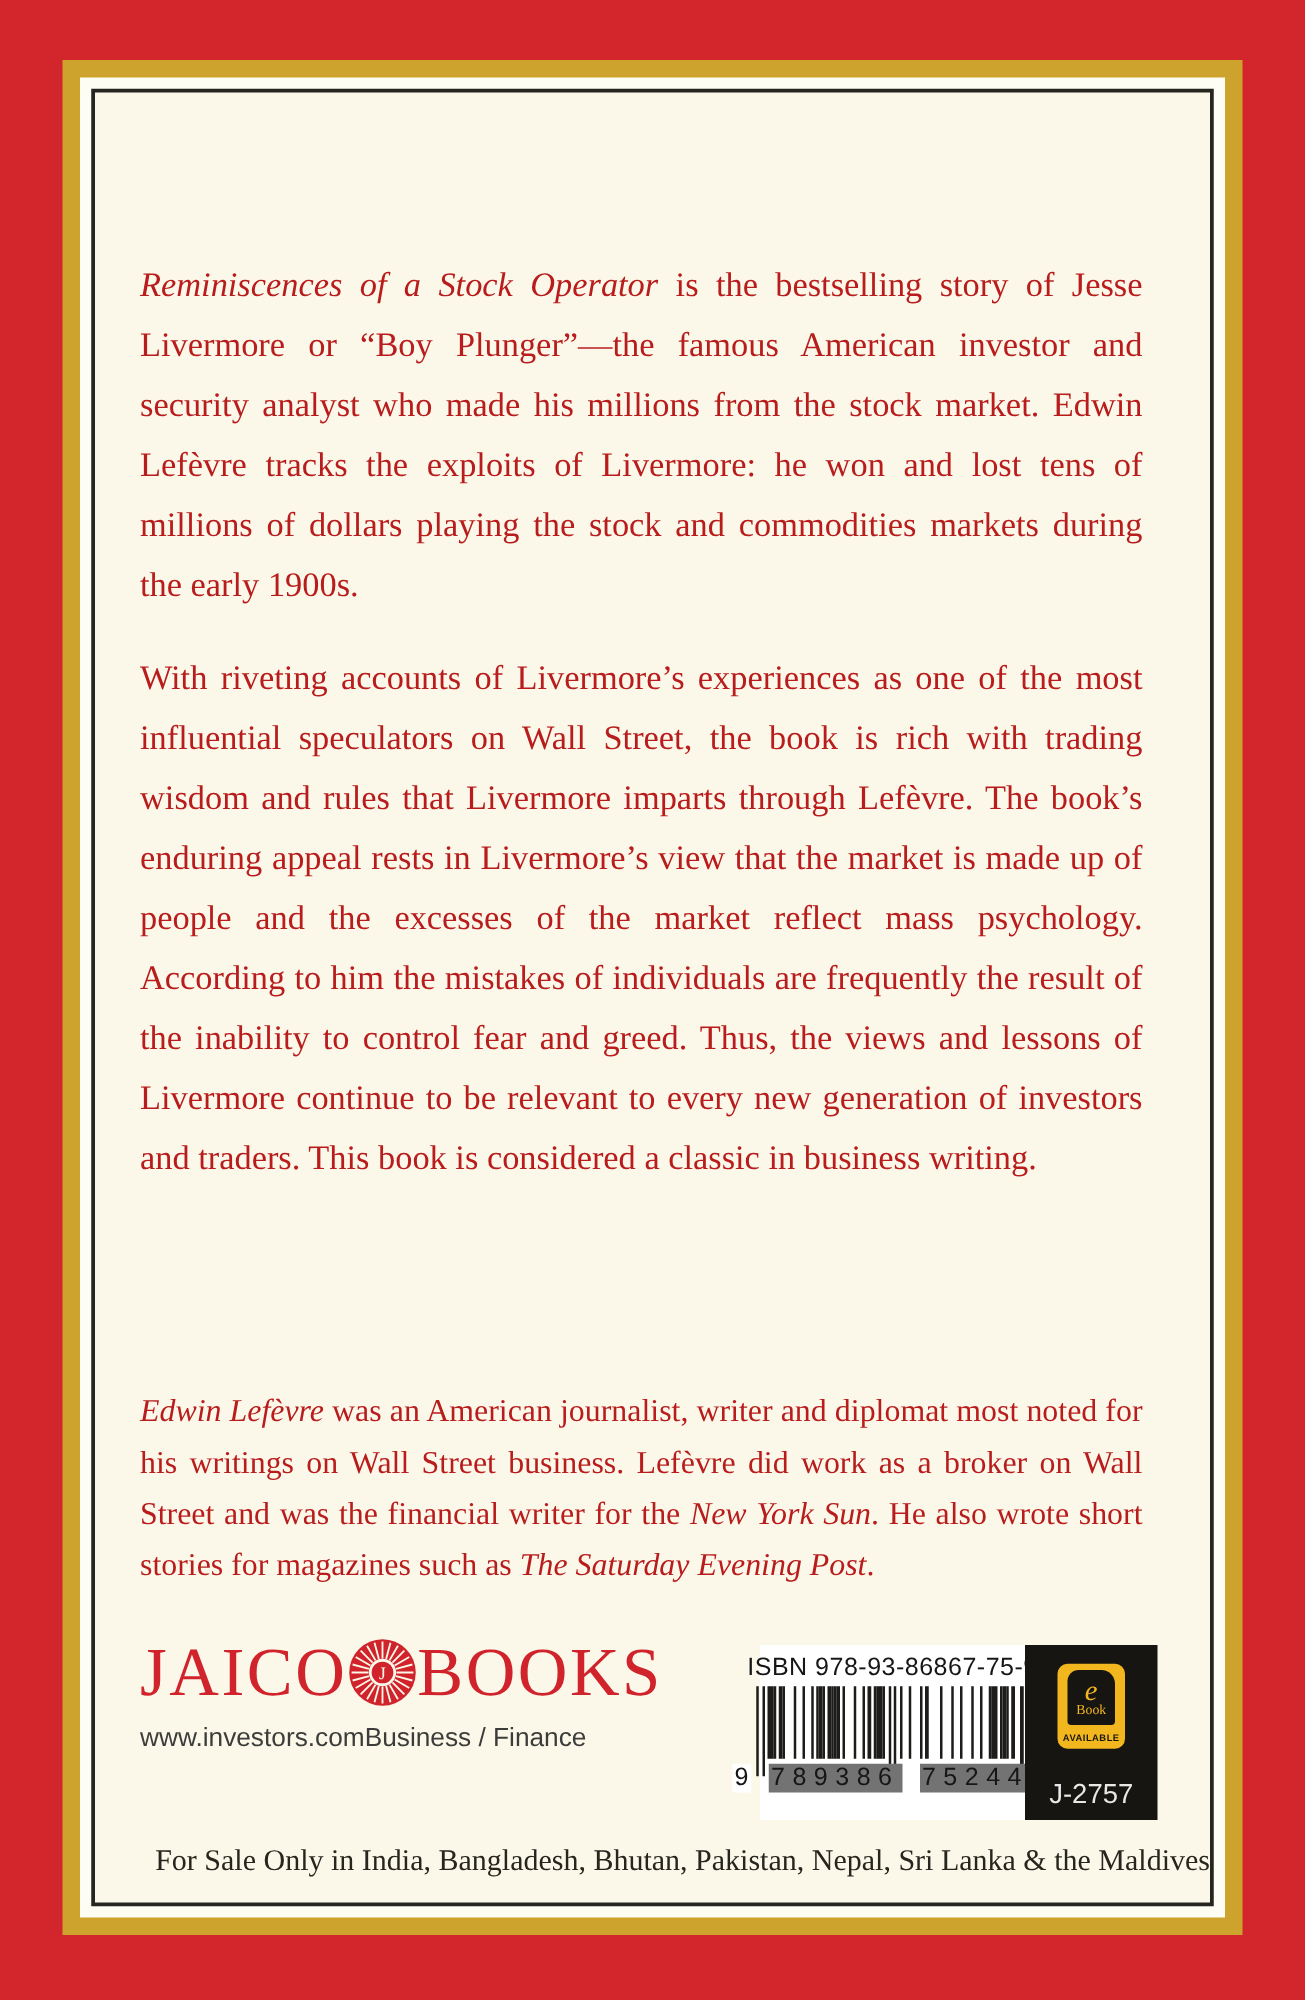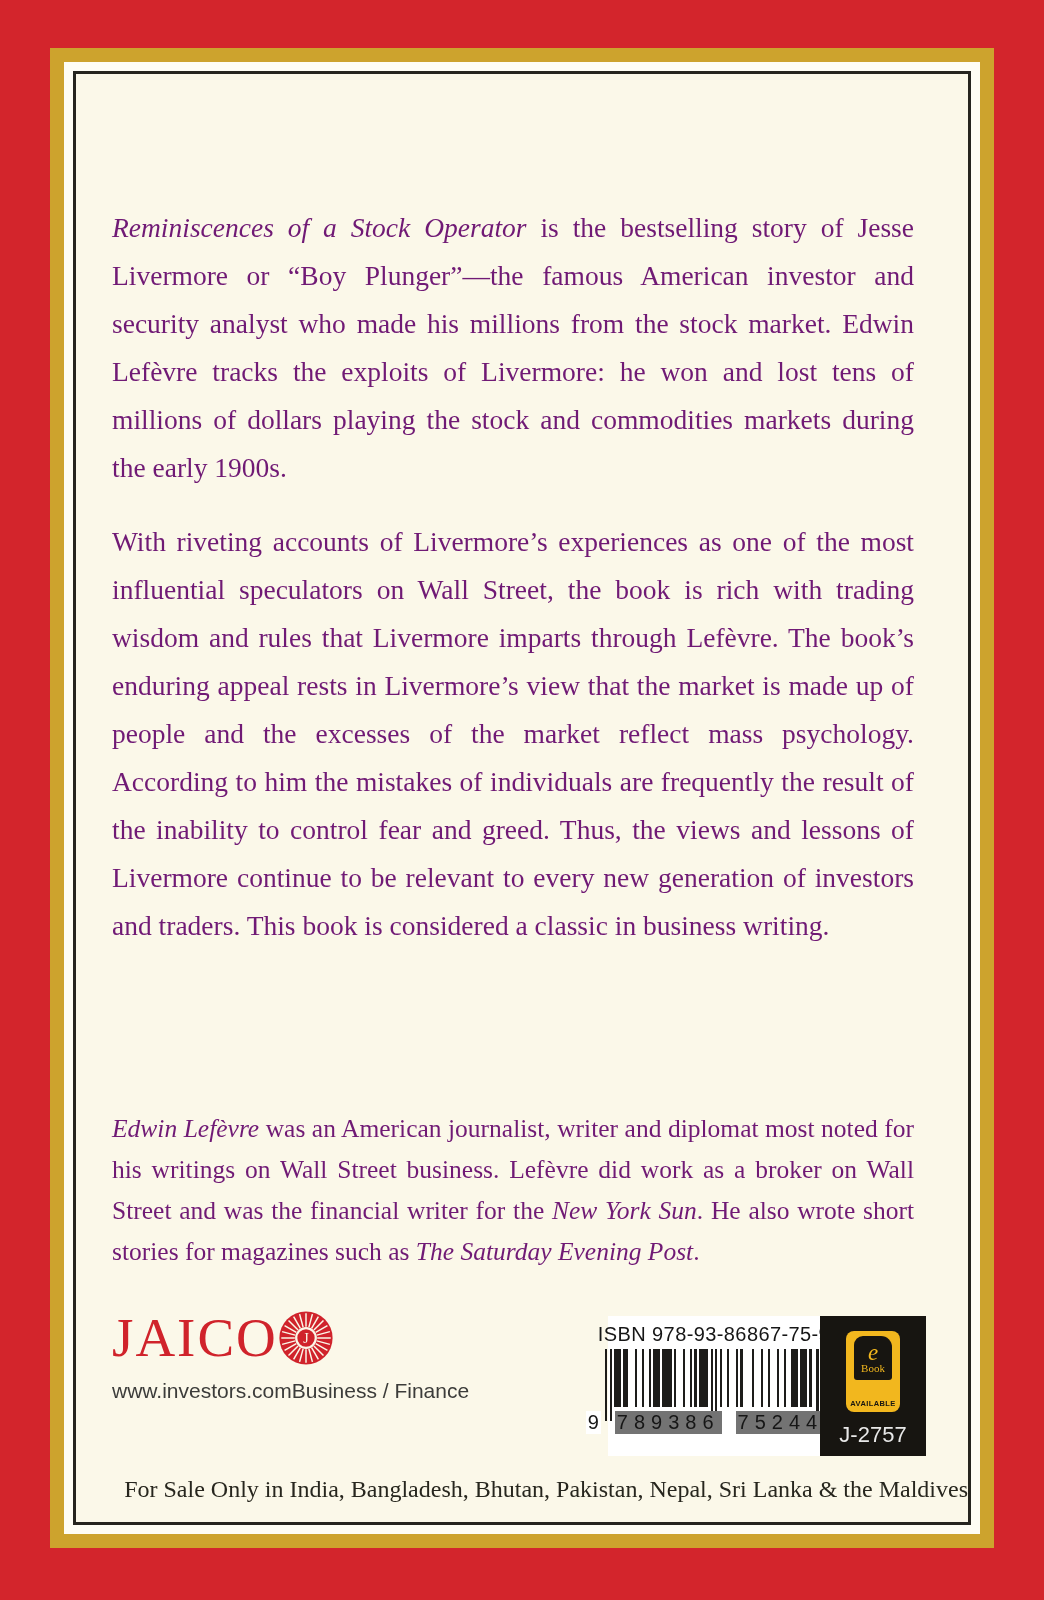--- a/index.html
+++ b/index.html
@@ -10,21 +10,21 @@
   }
   .frame-gold{position:absolute;left:50px;top:48px;right:50px;bottom:52px;background:#cda32d}
   .frame-white{position:absolute;inset:14px;background:#fefdf4}
   .page{position:absolute;inset:9px;background:#fbf8e9;border:3px solid #26251f}
 
   .headline{
     position:absolute;top:34px;left:0;right:0;text-align:center;
     font-family:"Liberation Sans",sans-serif;font-weight:bold;
     font-size:32px;color:#e12731;letter-spacing:0.2px;
   }
-  .body-col{position:absolute;left:36px;width:802px;text-align:justify;color:#701a75}
+  .body-col{position:absolute;left:36px;width:802px;text-align:justify;color:#b91c1c}
   .para{font-size:27.5px;line-height:48px}
   #para1{top:102px}
   #para2{top:416px}
   .bio{top:1008px;font-size:25.5px;line-height:41px}
   .body-col em{font-style:italic}
 
   .logo-block{position:absolute;left:36px;top:1236px}
   .logo-row{display:flex;align-items:center;color:#d0232b}
   .logo-word{font-family:"Liberation Serif",serif;font-size:55px;line-height:56px;letter-spacing:2px}
   .emblem{width:56px;height:56px;display:block}
@@ -44,21 +44,21 @@
   .bc-digits .lead{background:#ffffff;padding:0 2px}
   .bc-black{flex:1;background:#171511;display:flex;flex-direction:column;align-items:center;
     justify-content:space-between;padding:15px 0 8px;box-sizing:border-box}
   .ebook-badge{width:54px;background:#f2b71e;border-radius:8px;padding:5px 0 4px;
     display:flex;flex-direction:column;align-items:center}
   .badge-book{width:38px;height:44px;background:#171511;border-radius:9px 11px 3px 3px;
     display:flex;flex-direction:column;align-items:center;justify-content:center;color:#f2b71e}
   .badge-e{font-family:"Liberation Serif",serif;font-style:italic;font-size:23px;line-height:19px}
   .badge-book-label{font-family:"Liberation Serif",serif;font-size:11px;line-height:12px}
   .badge-available{font-family:"Liberation Sans",sans-serif;font-weight:bold;font-size:7.5px;
-    color:#171511;margin-top:19px;letter-spacing:0.4px}
+    color:#171511;margin-top:6px;letter-spacing:0.4px}
   .bc-code{color:#e8e8e8;font-family:"Liberation Sans",sans-serif;font-size:22px}
 
   .sale{position:absolute;left:0;right:0;top:1402px;text-align:right;font-size:24px;color:#27261e}
 </style>
 </head>
 <body>
 
 <div class="frame-gold">
   <div class="frame-white">
     <div class="page">
@@ -97,20 +97,21 @@
                 <line x1="30" y1="3.5" x2="30" y2="18" transform="rotate(270 30 30)"></line>
                 <line x1="30" y1="3.5" x2="30" y2="18" transform="rotate(285 30 30)"></line>
                 <line x1="30" y1="3.5" x2="30" y2="18" transform="rotate(300 30 30)"></line>
                 <line x1="30" y1="3.5" x2="30" y2="18" transform="rotate(315 30 30)"></line>
                 <line x1="30" y1="3.5" x2="30" y2="18" transform="rotate(330 30 30)"></line>
                 <line x1="30" y1="3.5" x2="30" y2="18" transform="rotate(345 30 30)"></line>
               </g>
             <circle cx="30" cy="30" r="10.5" fill="#d0232b" stroke="#fbf8e9" stroke-width="2.4"></circle>
             <text x="30" y="35.5" text-anchor="middle" fill="#fbf8e9" font-family="Liberation Serif, serif" font-size="15">J</text>
           </svg>
+          <span class="logo-word">BOOKS</span>
         </div>
         <div class="pub-row">
           <span class="pub-website">www.investors.com</span>
           <span class="pub-category">Business / Finance</span>
         </div>
       </div>
 
       <div class="barcode-box">
         <div class="bc-white">
           <div class="bc-isbn">ISBN 978-93-86867-75-9</div>

